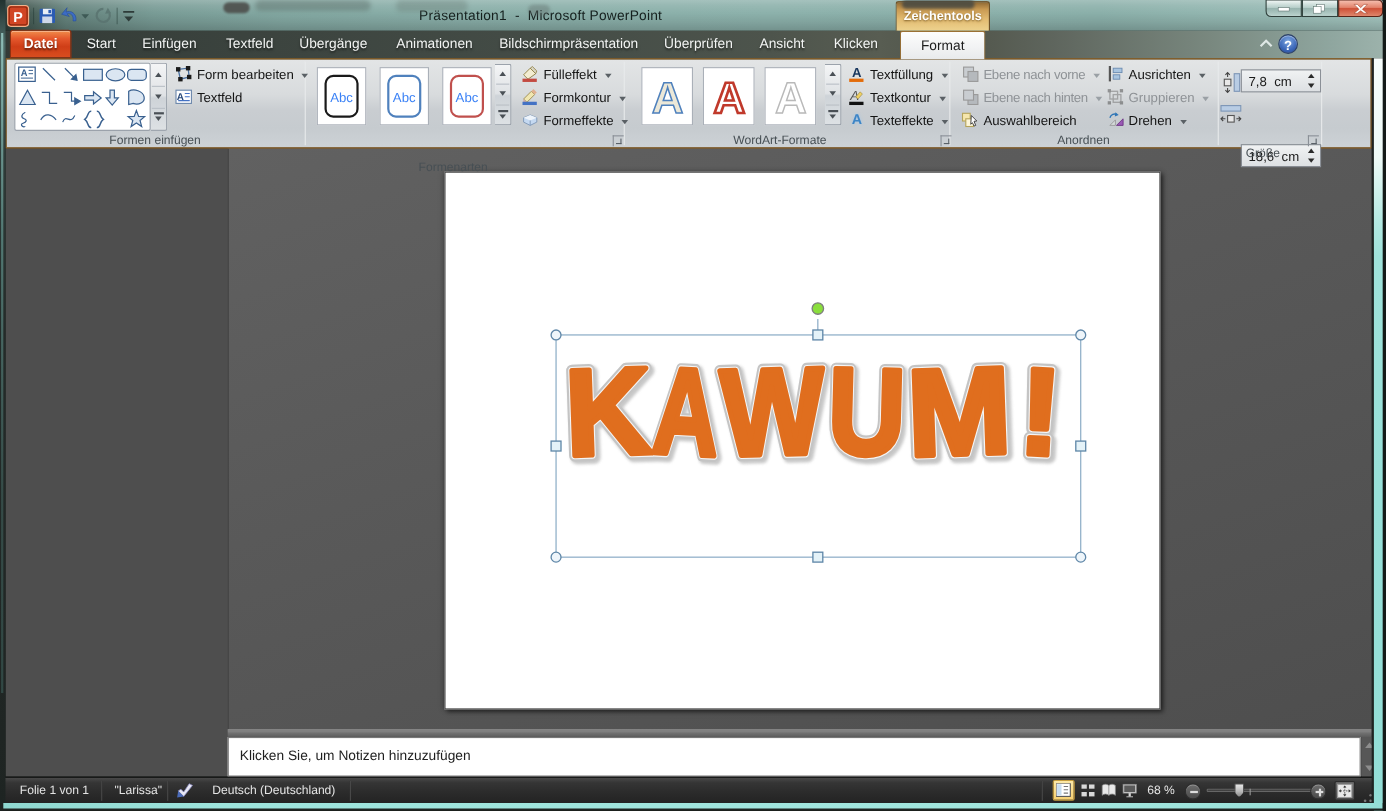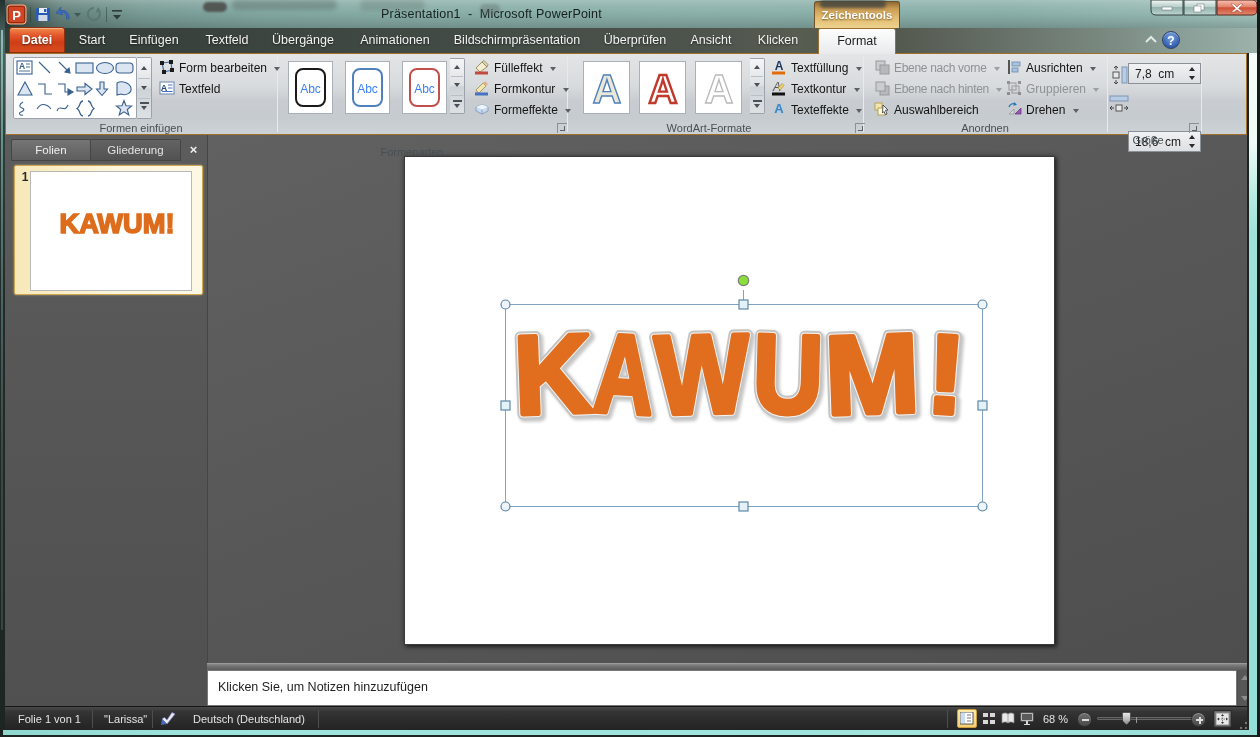--- a/index.html
+++ b/index.html
@@ -69,35 +69,20 @@
 #leftpane{position:absolute;left:0;top:0;width:202px;height:571px;background:linear-gradient(to bottom,#5c5c5c,#505050);}
 #editor{position:absolute;left:202px;top:0;width:1040px;height:528px;background:linear-gradient(160deg,#616161 0,#595959 40%,#4e4e4e 100%);border-left:1px solid #454545;}
 #slide{position:absolute;left:196px;top:21px;width:651px;height:489px;background:#fff;border:1px solid #3a3a3a;box-shadow:2px 2px 4px rgba(0,0,0,.5),0 0 5px rgba(0,0,0,.35);}
 #splitter{position:absolute;left:202px;top:528px;width:1040px;height:7px;background:linear-gradient(to bottom,#888,#6f6f6f 45%,#5c5c5c);border-top:1px solid #9a9a9a;}
 #notes{position:absolute;left:202px;top:535px;width:1030px;height:36px;background:#fff;border:1px solid #777;}
 #notes-scroll{position:absolute;left:1233px;top:535px;width:14px;height:36px;background:#575757;}
 </style></head>
 <body>
 <div id="win">
   <div id="mainarea" class="abs">
-    <div id="leftpane">
-      <div class="abs" id="lp-tabs" style="left:6px;top:4px;width:196px;height:22px;font-size:11.5px;color:#f0f0f0;">
-        <div class="abs" style="left:0;top:0;width:80px;height:22px;background:linear-gradient(to bottom,#757575,#5e5e5e);border:1px solid #454545;border-radius:2px 2px 0 0;text-align:center;line-height:21px;">Folien</div>
-        <div class="abs" style="left:80px;top:0;width:90px;height:22px;background:linear-gradient(to bottom,#636363,#525252);border:1px solid #454545;border-left:none;border-radius:0 2px 0 0;text-align:center;line-height:21px;color:#e3e3e3;">Gliederung</div>
-        <div class="abs" style="left:170px;top:0;width:25px;height:22px;text-align:center;line-height:21px;color:#efefef;font-size:13px;font-weight:bold;">×</div>
-      </div>
-      <div class="abs" id="thumb" style="left:9px;top:30px;width:189px;height:130px;background:linear-gradient(to right,#f7e8b8,#fdf6dd 55%,#fdf8e4);border:1.5px solid #cfa552;border-radius:2px;box-shadow:0 0 2px rgba(255,230,150,.6);">
-        <div class="abs" style="left:3px;top:4px;width:14px;height:16px;color:#2a2a2a;font-size:12px;font-weight:bold;text-align:center;">1</div>
-        <div class="abs" style="left:15px;top:5px;width:162px;height:120px;background:#fff;border:1px solid #b9b9b9;">
-          <svg width="160" height="118" viewBox="0 0 160 118">
-              <text x="86" y="61" text-anchor="middle" font-family="Liberation Sans" font-weight="bold" font-size="27" fill="#dd6d1c" stroke="#dd6d1c" stroke-width="1.6" textLength="115" lengthAdjust="spacingAndGlyphs">KAWUM!</text>
-            </svg>
-        </div>
-      </div>
-    </div>
     <div id="editor">
       <div id="slide">
         <svg width="651" height="489" viewBox="0 0 651 489">
           <defs>
             <filter id="blur1" x="-10%" y="-10%" width="120%" height="120%">
                 <feGaussianBlur stdDeviation="1.6"></feGaussianBlur>
               </filter>
             <g id="kw" font-family="Liberation Sans" font-weight="bold" font-size="112" text-anchor="middle">
               <text x="148" y="256" textLength="78" lengthAdjust="spacingAndGlyphs" transform="rotate(-2 148 215)">K</text>
               <text x="219" y="256" textLength="60" lengthAdjust="spacingAndGlyphs" transform="rotate(3 219 215)">A</text>

